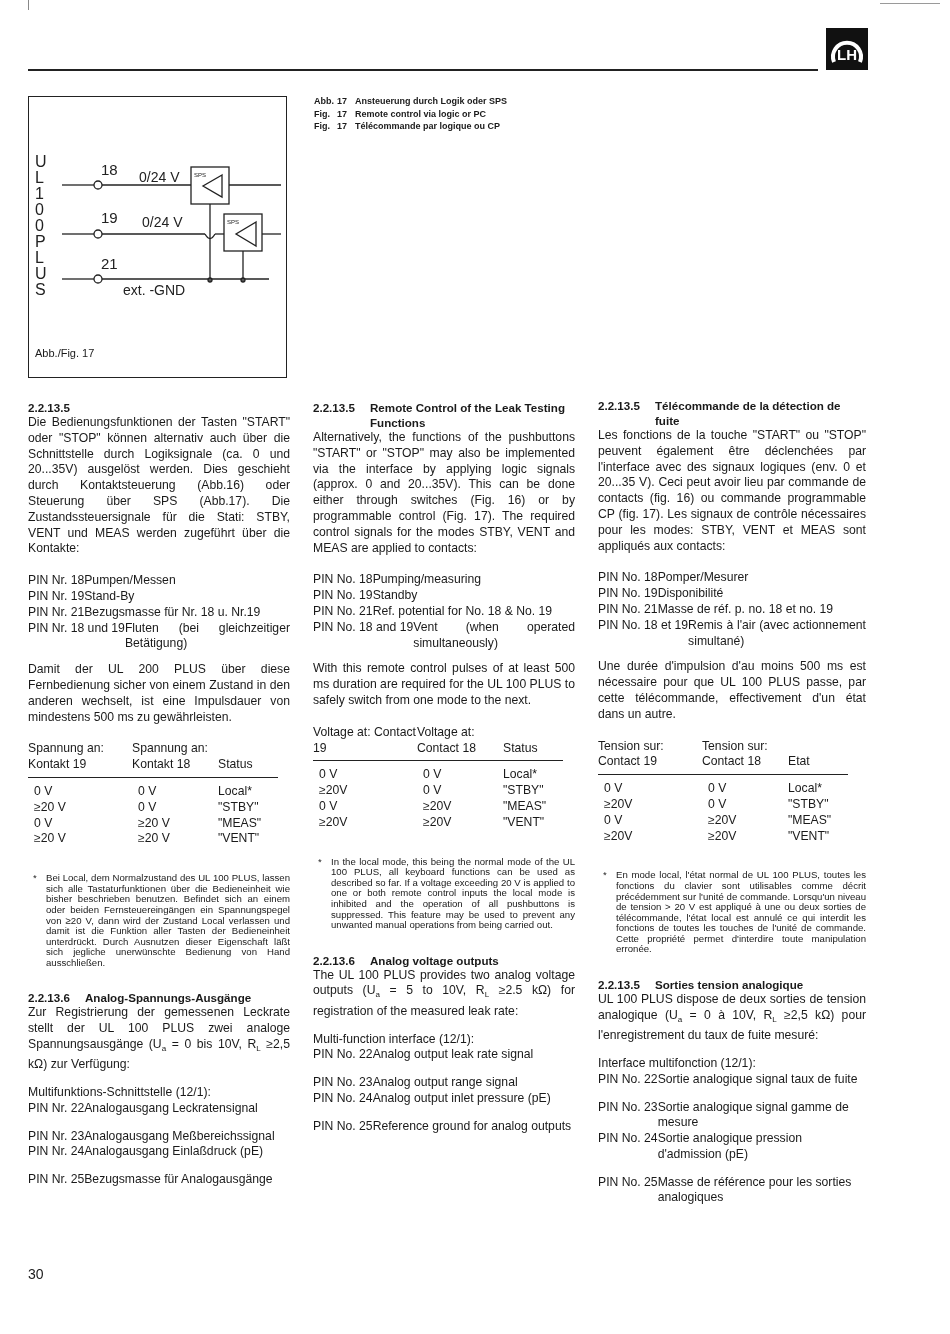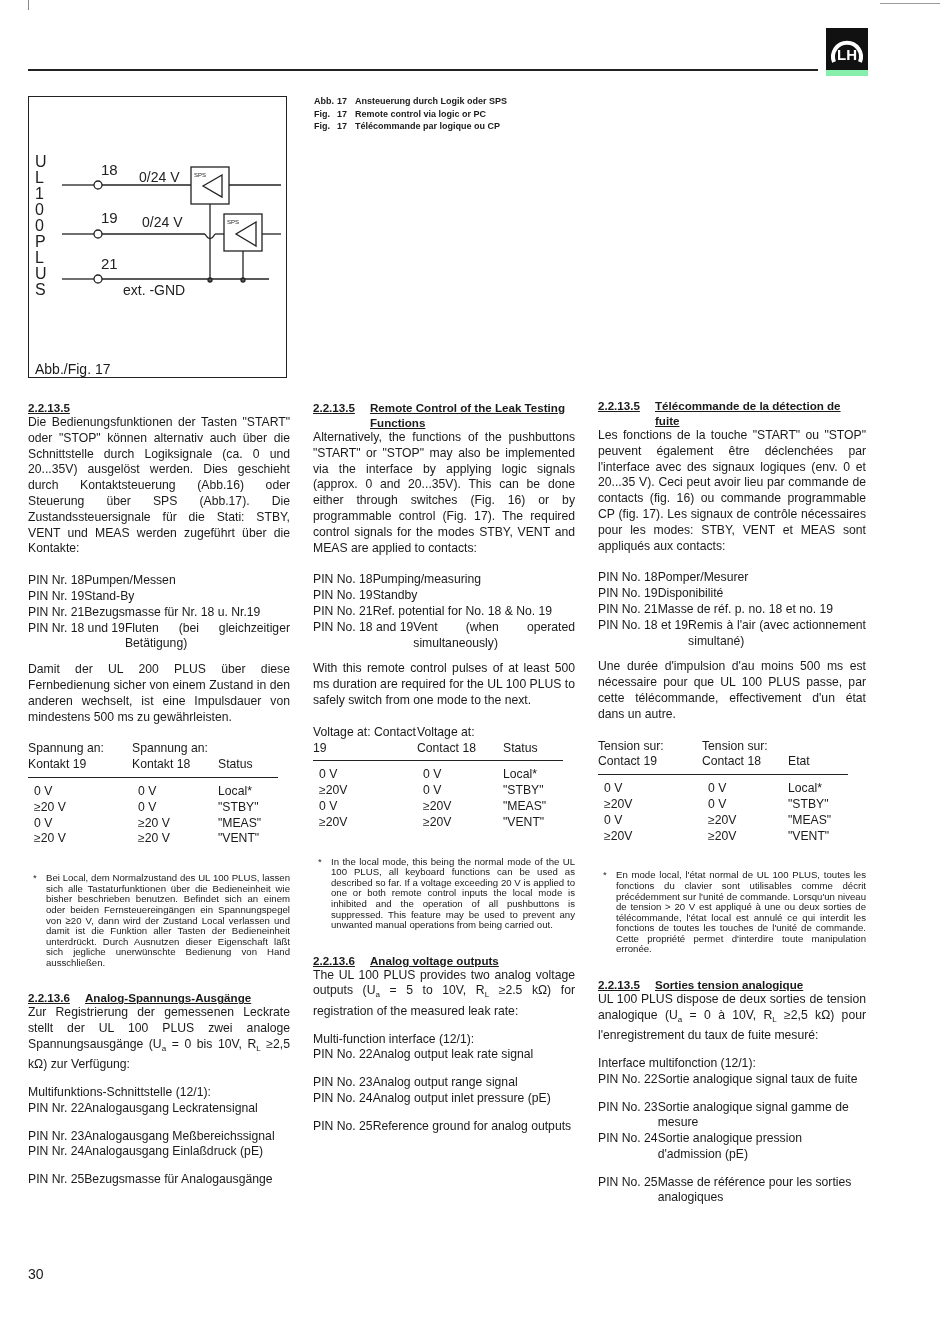--- a/index.html
+++ b/index.html
@@ -1,37 +1,37 @@
 <!DOCTYPE html>
 <html><head>
 <meta charset="utf-8">
 <style>
   html, body { margin: 0; padding: 0; background: #ffffff; }
   body { width: 950px; height: 1334px; position: relative; overflow: hidden;
          font-family: "Liberation Sans", sans-serif; color: #1a1a1a; }
   .rule { position: absolute; left: 28px; top: 69px; width: 790px; height: 2px; background: #222; }
   .scanline { position: absolute; left: 880px; top: 3px; width: 60px; height: 1px; background: #9a9a9a; }
   .tick { position: absolute; left: 28px; top: 0px; width: 1px; height: 10px; background: #888; }
-  .logo { position: absolute; left: 826px; top: 28px; width: 42px; height: 48px; background: #86efac; }
+  .logo { position: absolute; left: 826px; top: 28px; width: 42px; height: 42px; background: #86efac; }
   .logo svg { width: 42px; height: 42px; display: block; }
 
   .figbox { position: absolute; left: 28px; top: 96px; width: 259px; height: 282px; border: 1.5px solid #222; box-sizing: border-box; }
   .figbox svg { position: absolute; left: 0; top: 0; }
-  .figlabel { position: absolute; left: 6px; bottom: 0; font-size: 14px; }
+  .figlabel { position: absolute; left: 6px; bottom: 18px; font-size: 11px; }
 
   .caption { position: absolute; left: 314px; top: 95px; font-size: 9px; font-weight: bold; line-height: 12.5px; }
   .caption .row { display: flex; }
   .caption .k { width: 23px; }
   .caption .n { width: 18px; }
 
   .col { position: absolute; width: 262px; font-size: 12.2px; line-height: 15.8px; }
   .col.c1 { left: 28px; }
   .col.c2 { left: 313px; }
   .col.c3 { left: 598px; width: 268px; }
-  .h { font-weight: bold; font-size: 11.6px; display: flex; line-height: 15px; text-decoration: underline; }
+  .h { font-weight: bold; font-size: 11.6px; display: flex; line-height: 15px; }
   .h .num { width: 57px; flex: none; }
   .h .ttl { flex: 1; }
   .p { text-align: justify; }
   .pin { display: flex; }
   .pin .k { flex: none; }
   .pin .v { flex: 1; }
   table.st { border-collapse: collapse; font-size: 12.2px; width: 250px; }
   table.st th { font-weight: normal; text-align: left; vertical-align: bottom; padding: 0; line-height: 15.8px; border-bottom: 1.5px solid #222; padding-bottom: 4px; }
   table.st td { padding: 0; line-height: 15.8px; margin-top: 29px; }
   table.st td:nth-child(1), table.st td:nth-child(2) { padding-left: 6px; }

